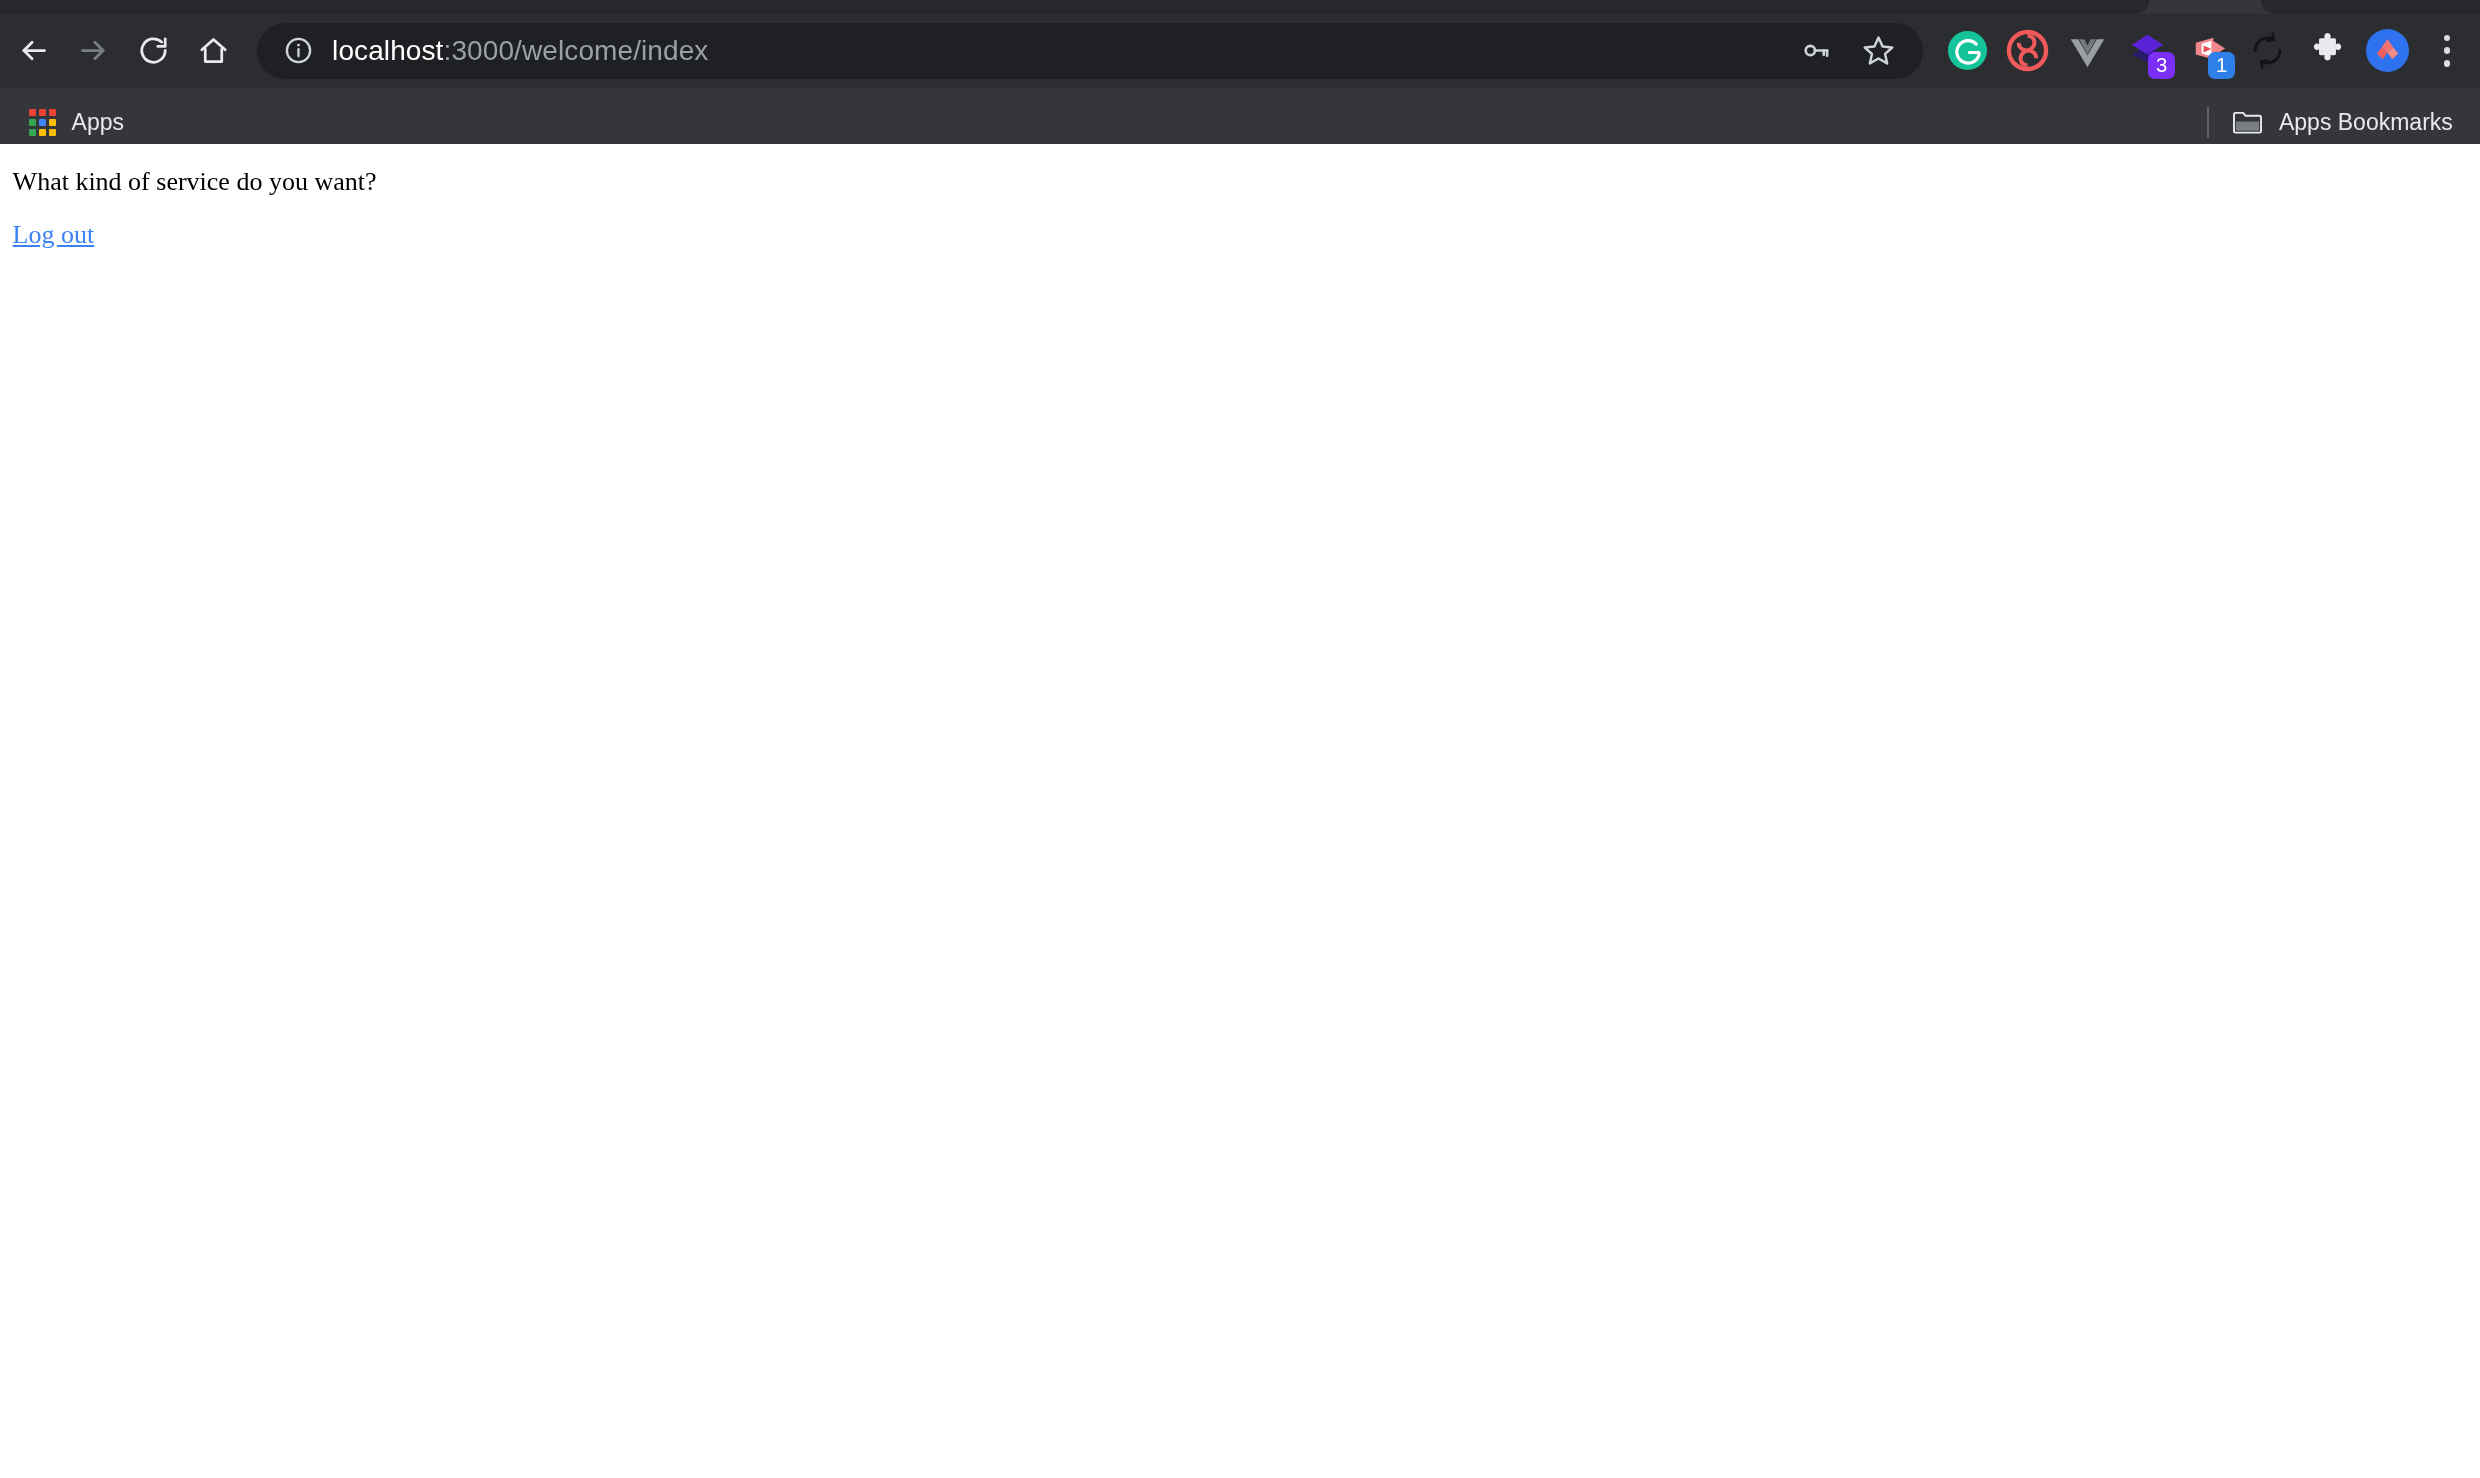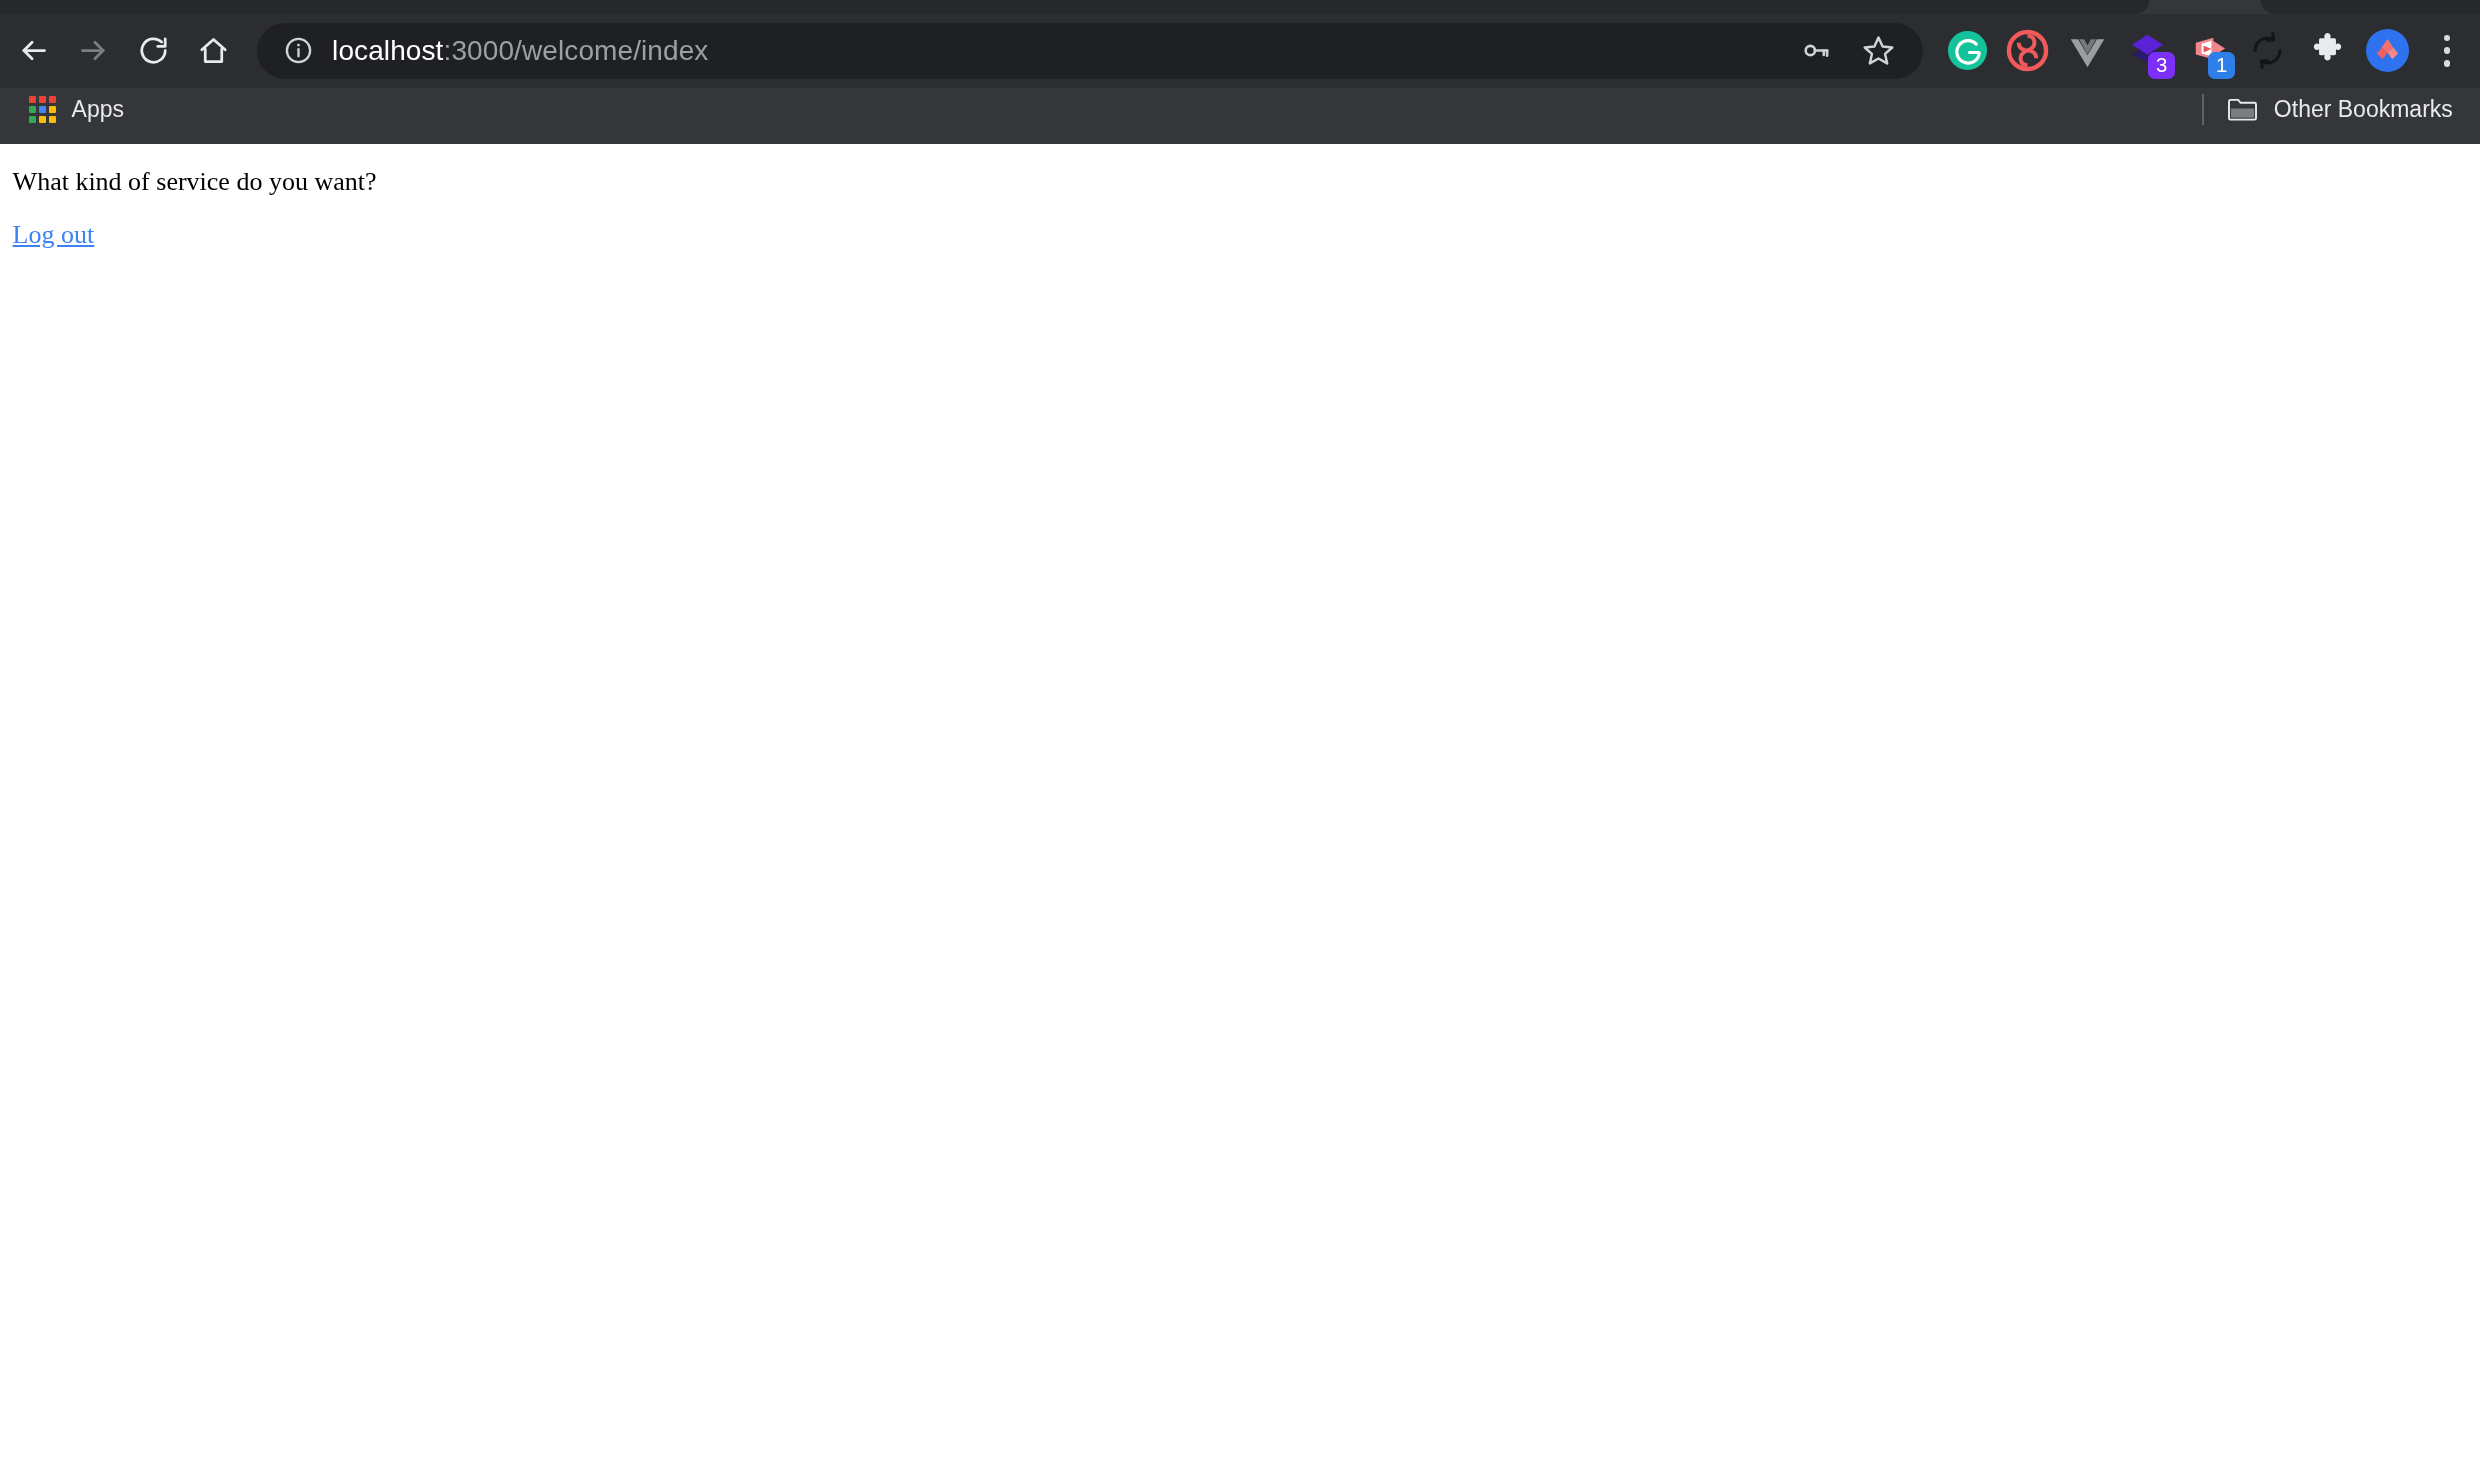--- a/index.html
+++ b/index.html
@@ -175,21 +175,21 @@
     border-radius: 50%;
     background: #dadce0;
     display: block;
   }
 
   
   .bookmarks {
     height: 56px;
     background: #35363a;
     display: flex;
-    align-items: flex-start;
+    align-items: flex-end;
     padding: 0 17.5px 0 19.4px;
     box-sizing: border-box;
     flex: 0 0 auto;
     justify-content: space-between;
   }
   .bm-left, .bm-right {
     display: flex;
     align-items: center;
   }
   .bm-item {
@@ -414,21 +414,21 @@
       </div>
     </div>
 
     <div class="bm-right">
       <div class="bm-sep"></div>
       <div class="bm-item">
         <svg width="31" height="27" viewBox="0 0 32 28">
           <path d="M2 5.5a1.5 1.5 0 0 1 1.5-1.5h8l2.5 3h14.5a1.5 1.5 0 0 1 1.5 1.5V23a1.5 1.5 0 0 1-1.5 1.5h-25A1.5 1.5 0 0 1 2 23z" fill="none" stroke="#e8eaed" stroke-width="2"></path>
           <path d="M4 13h24v9.5H4z" fill="#7a7e83"></path>
         </svg>
-        <span class="bm-label">Other Bookmarks</span>
+        <span class="bm-label">Apps Bookmarks</span>
       </div>
     </div>
   </div>
 
   <div class="page">
     <div class="content">
       <p class="p2">What kind of service do you want?</p>
       <p class="p3"><a href="#">Log out</a></p>
     </div>
   </div>

